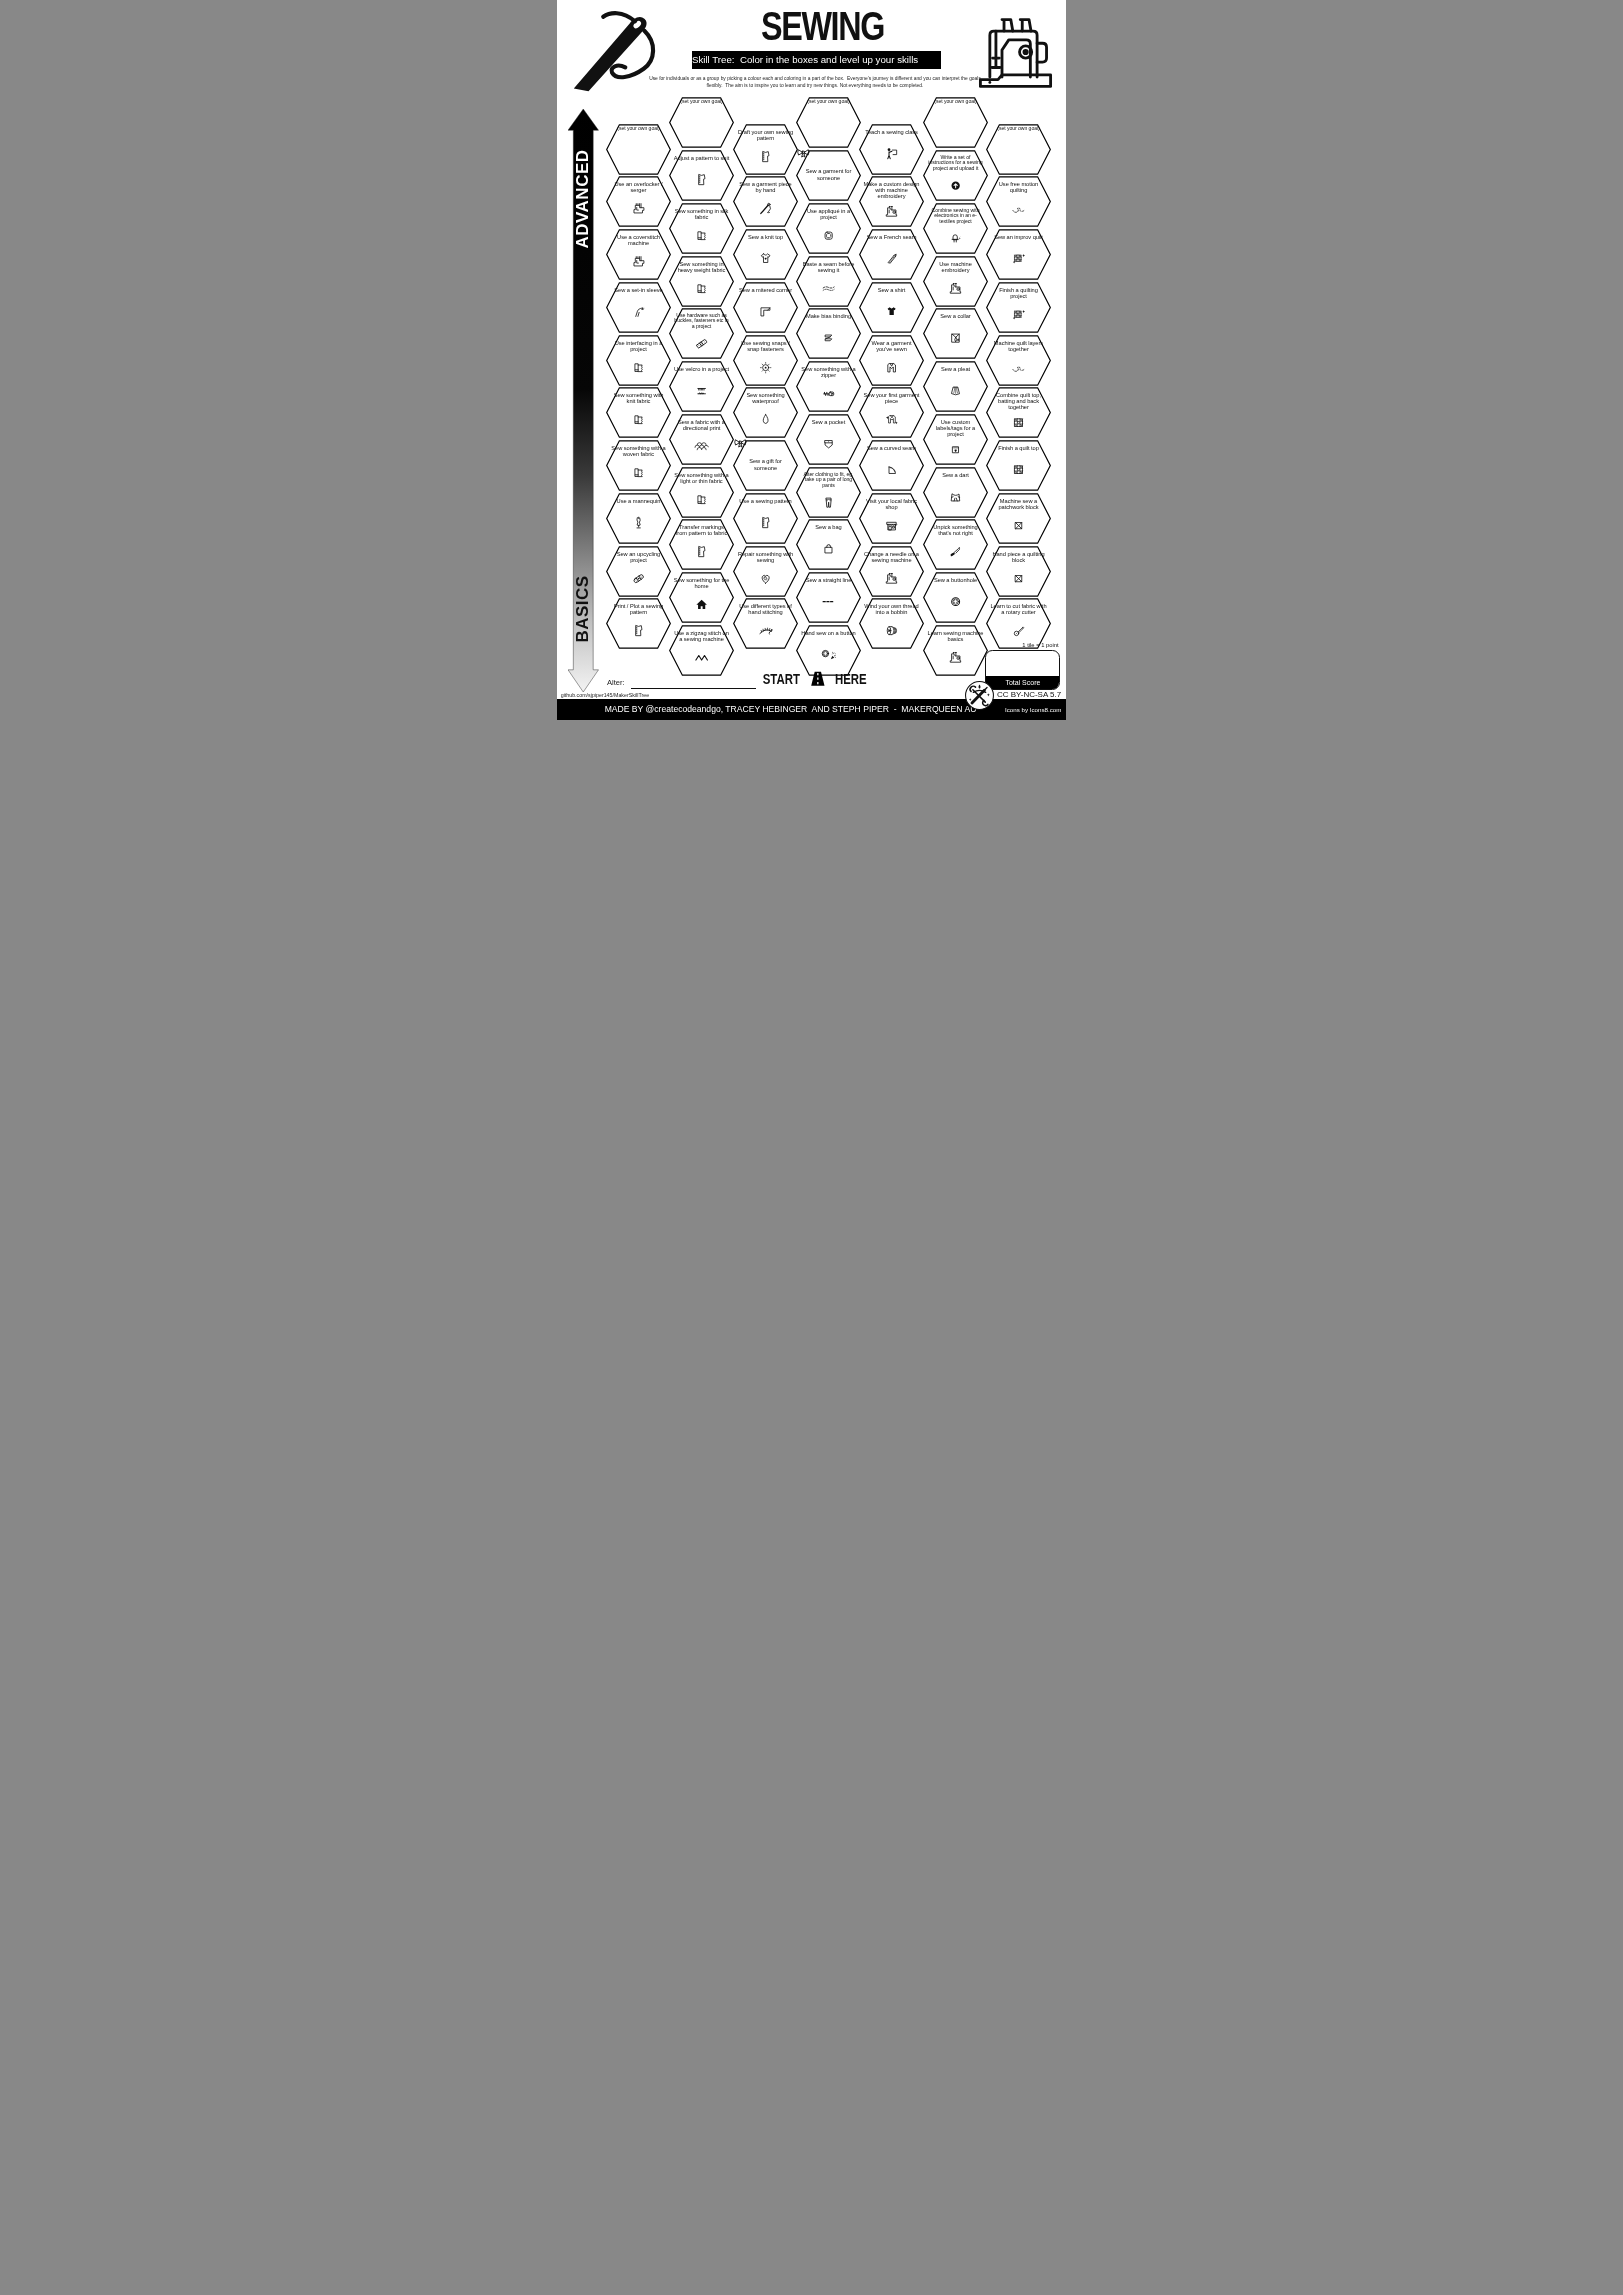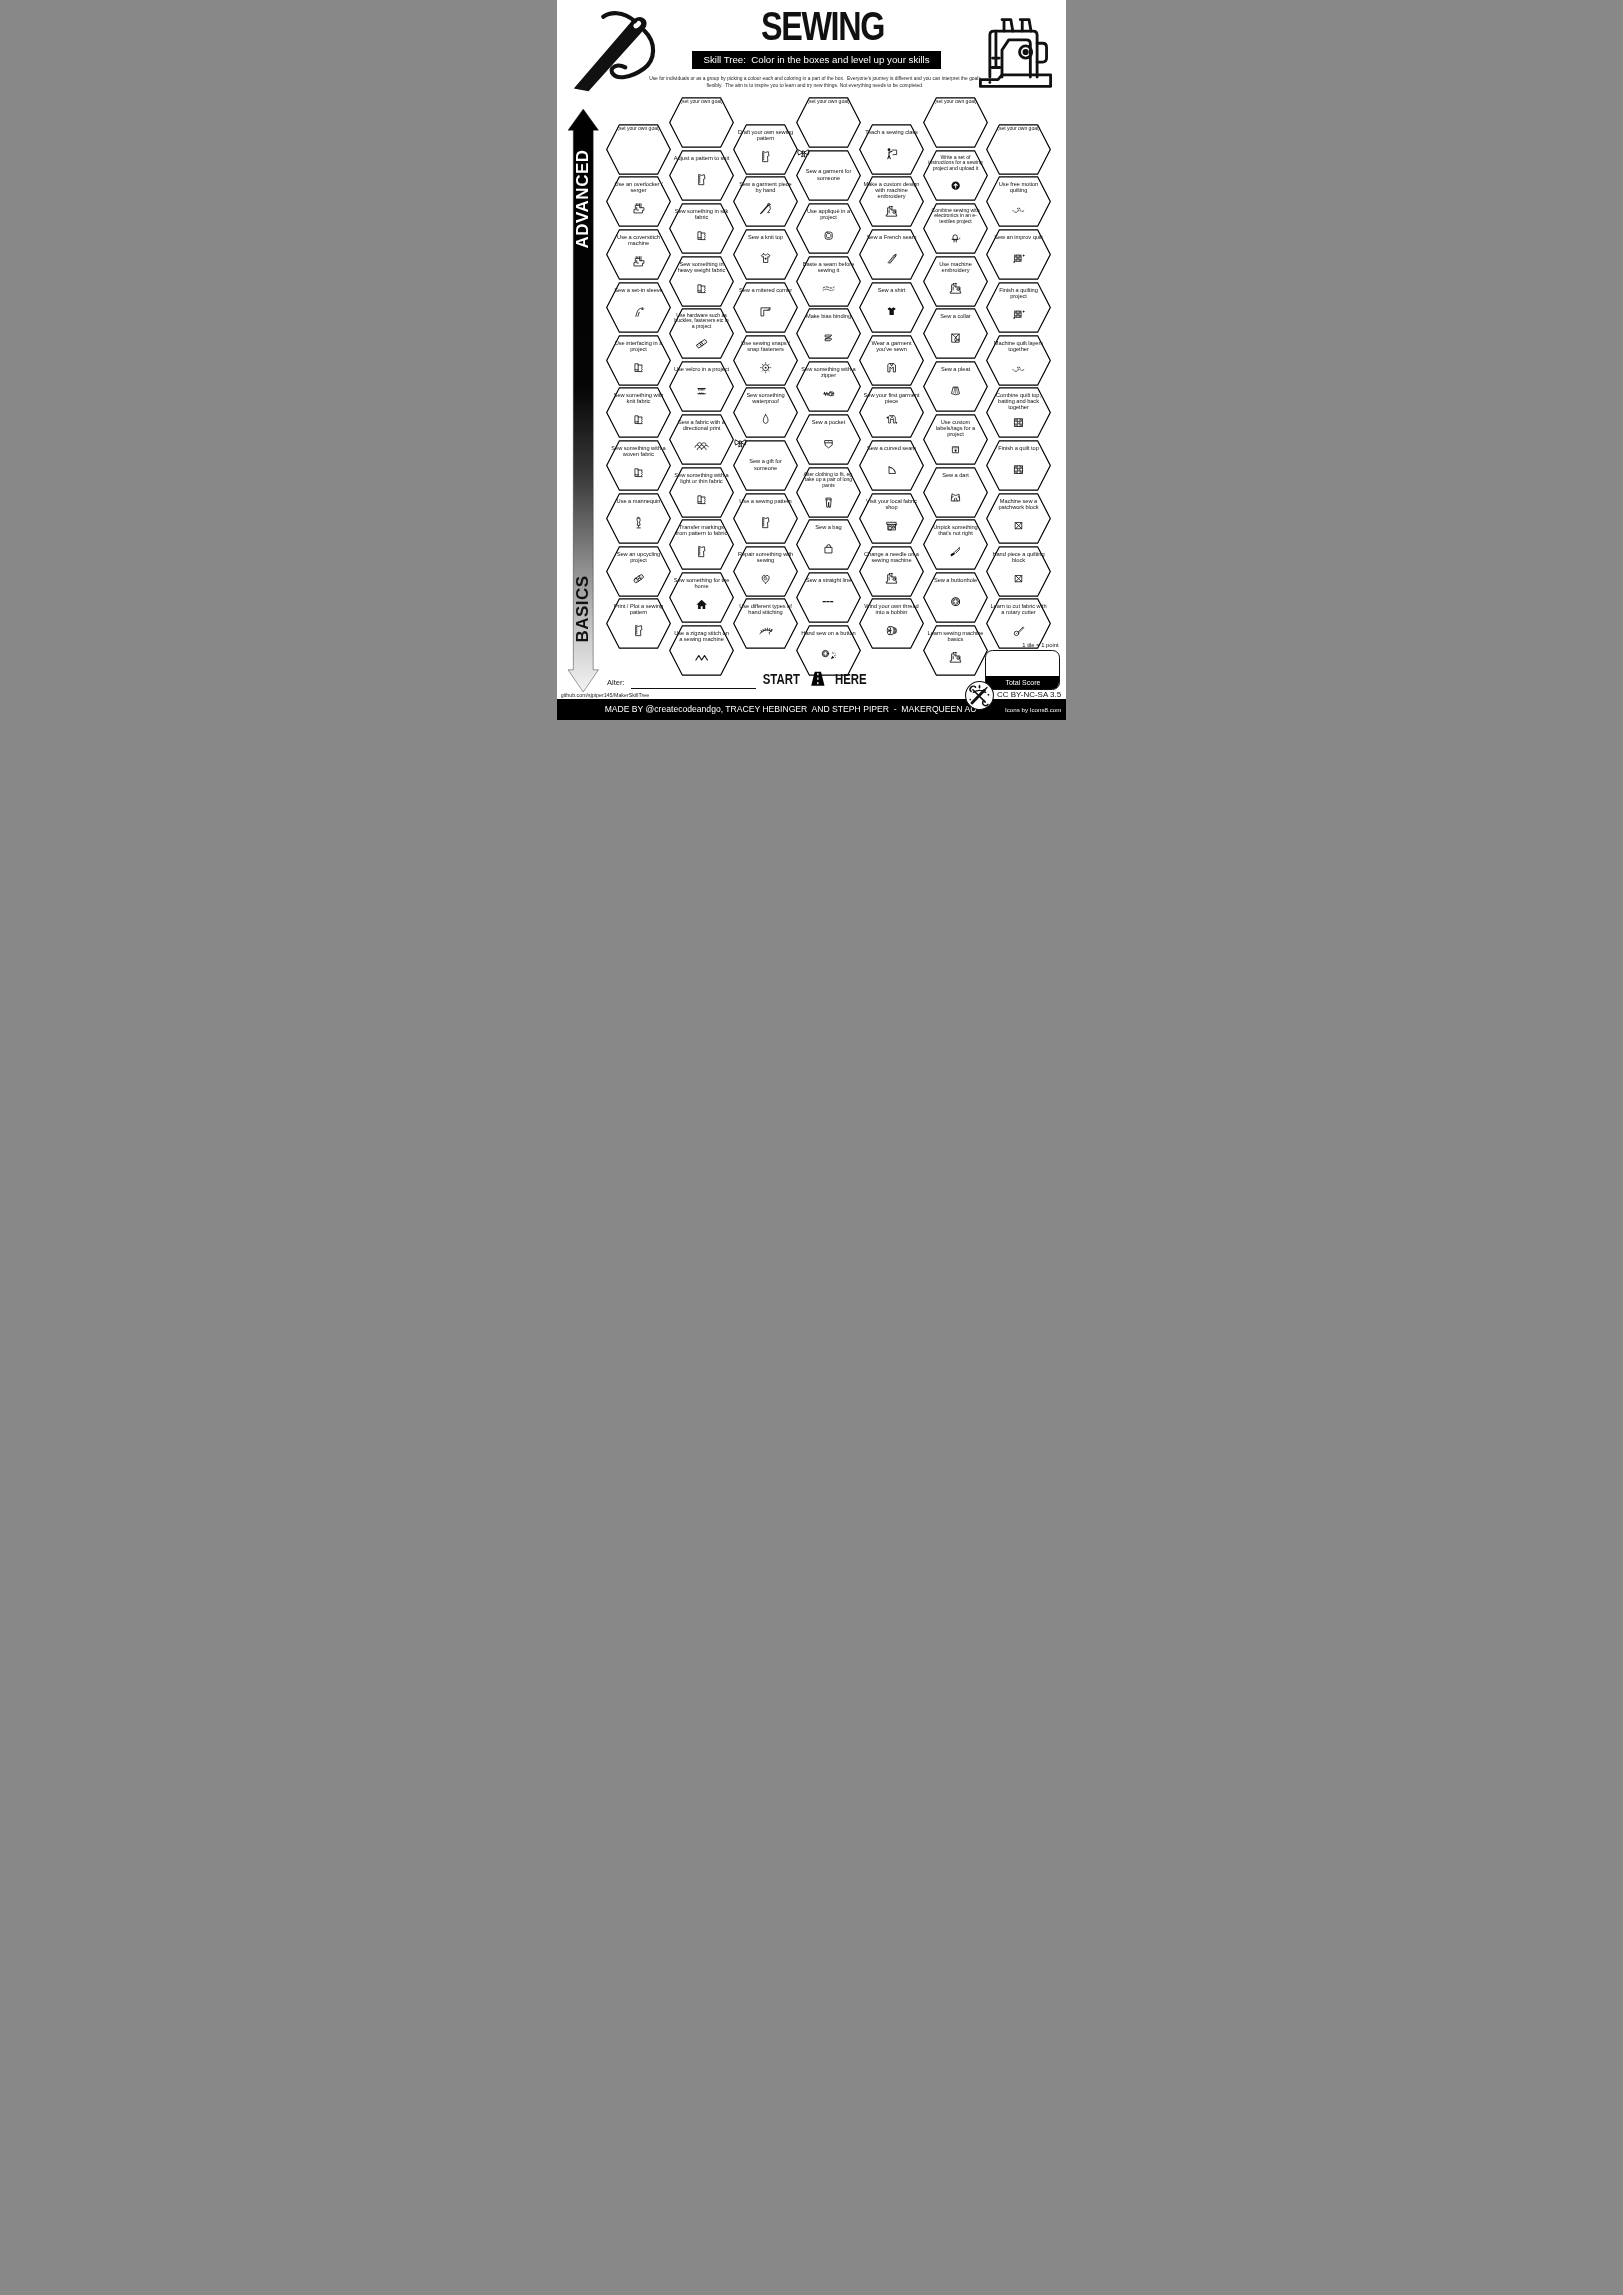--- a/index.html
+++ b/index.html
@@ -6,21 +6,21 @@
   *{box-sizing:border-box;}
   #page{position:relative;width:509px;height:720px;background:#fff;margin:0 auto;
         font-family:"Liberation Sans","DejaVu Sans",sans-serif;color:#111;overflow:hidden;}
   
   #needle-art{position:absolute;left:9.3px;top:2.8px;width:97px;height:92px;}
   #machine-art{position:absolute;left:418px;top:9.3px;width:81px;height:86px;}
   #page-title{position:absolute;left:120px;top:1.9px;width:291px;text-align:center;
       font-size:34px;font-weight:700;letter-spacing:-1.4px;transform:scaleY(1.22) scaleX(.95);
       transform-origin:top center;white-space:nowrap;}
   #subtitle-bar{position:absolute;left:135px;top:51px;width:249px;height:17.6px;background:#000;
-      color:#fff;font-size:9.7px;line-height:17.6px;text-align:center;white-space:pre-wrap;}
+      color:#fff;font-size:9.7px;line-height:17.6px;text-align:left;white-space:pre-wrap;}
   #description{position:absolute;left:88px;top:75px;width:340px;text-align:center;
       font-size:4.9px;line-height:1.45;color:#222;white-space:pre-wrap;}
   
   #level-arrow{position:absolute;left:11px;top:109px;width:30.5px;height:583px;}
   .axis-label{position:absolute;left:26px;white-space:nowrap;font-weight:600;letter-spacing:0.5px;}
   #axis-advanced{top:199px;transform:translate(-50%,-50%) rotate(-90deg);color:#fff;font-size:17px;}
   #axis-basics{top:609px;transform:translate(-50%,-50%) rotate(-90deg);color:#111;font-size:17px;}
   
   #hexgrid{position:absolute;left:0;top:0;width:509px;height:720px;}
   .hex{position:absolute;width:65px;height:51px;}
@@ -1210,20 +1210,20 @@
       <path d="M46 23 l6 -6" stroke-width="3"></path>
       <path d="M20 22 L48 50" stroke-width="3.5"></path>
       <path d="M45 46 a6.5 6.5 0 1 0 9 9" stroke-width="3.5"></path>
       <path d="M16 26 a7 7 0 1 0 10 -10" stroke-width="3.5" transform="rotate(180 21 21)"></path>
       <path d="M21 28 q14 -9 28 0" stroke-width="3"></path>
     </g>
     <path d="M35 10 q4.5 6.5 0 10 q-4.5 -3.5 0 -10Z" fill="#111"></path>
     <path d="M55 30 l1 2.5 2.5 1 -2.5 1 -1 2.5 -1 -2.5 -2.5 -1 2.5 -1Z" fill="#111"></path>
     <path d="M14 41 l.9 2.2 2.2 .9 -2.2 .9 -.9 2.2 -.9 -2.2 -2.2 -.9 2.2 -.9Z" fill="#111"></path>
   </svg>
-  <div id="cc-text">CC BY-NC-SA 3.5</div>
+  <div id="cc-text">CC BY-NC-SA 5.7</div>
 
   <div id="footer-bar">
     <div id="credit">MADE BY @createcodeandgo, TRACEY HEBINGER  AND STEPH PIPER  -  MAKERQUEEN AU</div>
     <div id="icons-credit">Icons by Icons8.com</div>
   </div>
 </div>
 
 
 </body></html>

